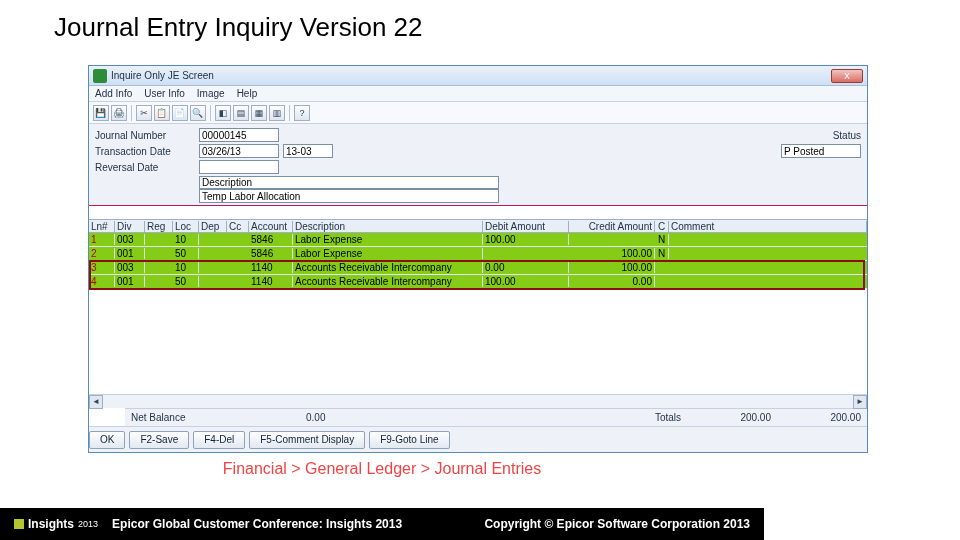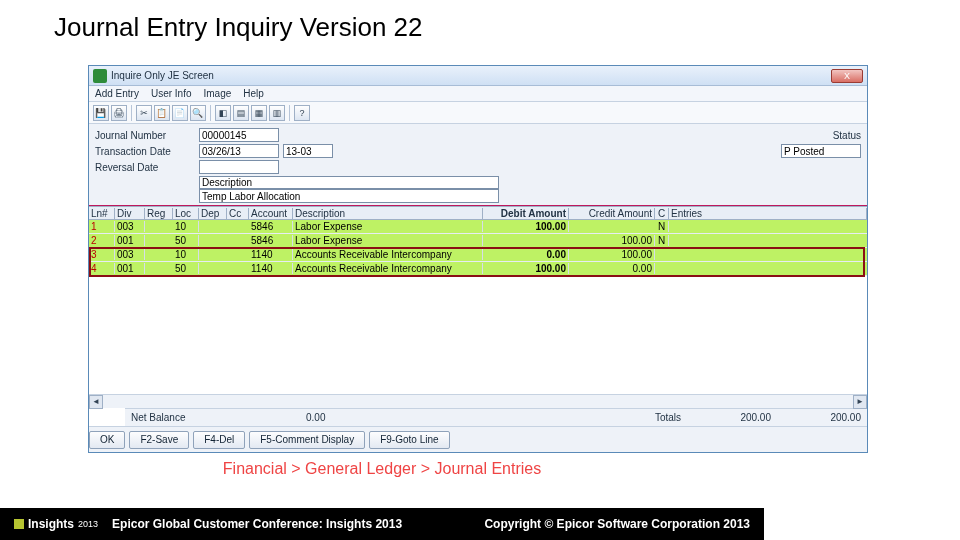--- a/index.html
+++ b/index.html
@@ -93,36 +93,37 @@
     display: flex; align-items: center;
   }
   .status-right { margin-left: auto; display: flex; align-items: center; gap: 4px; }
   .descbox { margin-left: 104px; margin-top: 2px; }
 
   .gridwrap {
     flex: 1;
     display: flex;
     flex-direction: column;
     position: relative;
-    background: #bef264;
+    background: #84cc16;
+    margin-top: 13px;
   }
   .ghead, .grow {
     display: flex;
     height: 14px;
     font-size: 10px;
     align-items: center;
   }
   .ghead { background: #e8eef6; border-bottom: 1px solid #9fb0c6; border-top: 1px solid #9fb0c6; }
   .ghead .gcell { border-right: 1px solid #9fb0c6; color: #234; padding: 0 2px; overflow: hidden; white-space: nowrap; }
   .grow .gcell { border-right: 1px solid #d6dee8; padding: 0 2px; overflow: hidden; white-space: nowrap; }
   .grow { border-bottom: 1px solid #e6ecf4; }
   .c-ln { width: 26px; } .c-div { width: 30px; } .c-reg { width: 28px; }
   .c-loc { width: 26px; } .c-dep { width: 28px; } .c-cc { width: 22px; }
   .c-acc { width: 44px; } .c-desc { width: 190px; }
-  .c-deb { width: 86px; text-align: right; font-weight: bold; } .c-cred { width: 86px; text-align: right; }
+  .c-deb { width: 86px; text-align: left; } .c-cred { width: 86px; text-align: right; }
   .c-c { width: 14px; text-align: center; } .c-com { flex: 1; }
   .rednum { color: #b00; }
   .highlight-box {
     position: absolute;
     border: 2px solid #8a0f14;
     pointer-events: none;
   }
   .gridfill { flex: 1; background: #fff; }
   .hscroll {
     height: 14px; background: #eef2f8; border-top: 1px solid #c6d2e1;
@@ -189,21 +190,21 @@
 
   <div class="app-window">
 
     <div class="titlebar">
       <div class="ico"></div>
       <div class="wtitle">Inquire Only JE Screen</div>
       <div class="winbtn">X</div>
     </div>
 
     <div class="menubar">
-      <span>Add Entry</span>
+      <span>Add Info</span>
       <span>User Info</span>
       <span>Image</span>
       <span>Help</span>
     </div>
 
     <div class="toolbar">
       <div class="tbtn">💾</div>
       <div class="tbtn">🖨</div>
       <div class="tsep"></div>
       <div class="tbtn">✂</div>
@@ -251,21 +252,21 @@
         <div class="gcell c-div">Div</div>
         <div class="gcell c-reg">Reg</div>
         <div class="gcell c-loc">Loc</div>
         <div class="gcell c-dep">Dep</div>
         <div class="gcell c-cc">Cc</div>
         <div class="gcell c-acc">Account</div>
         <div class="gcell c-desc">Description</div>
         <div class="gcell c-deb">Debit Amount</div>
         <div class="gcell c-cred">Credit Amount</div>
         <div class="gcell c-c">C</div>
-        <div class="gcell c-com">Entries</div>
+        <div class="gcell c-com">Comment</div>
       </div>
 
       <div class="grow">
         <div class="gcell c-ln rednum">1</div>
         <div class="gcell c-div">003</div>
         <div class="gcell c-reg"></div>
         <div class="gcell c-loc">10</div>
         <div class="gcell c-dep"></div>
         <div class="gcell c-cc"></div>
         <div class="gcell c-acc">5846</div>

